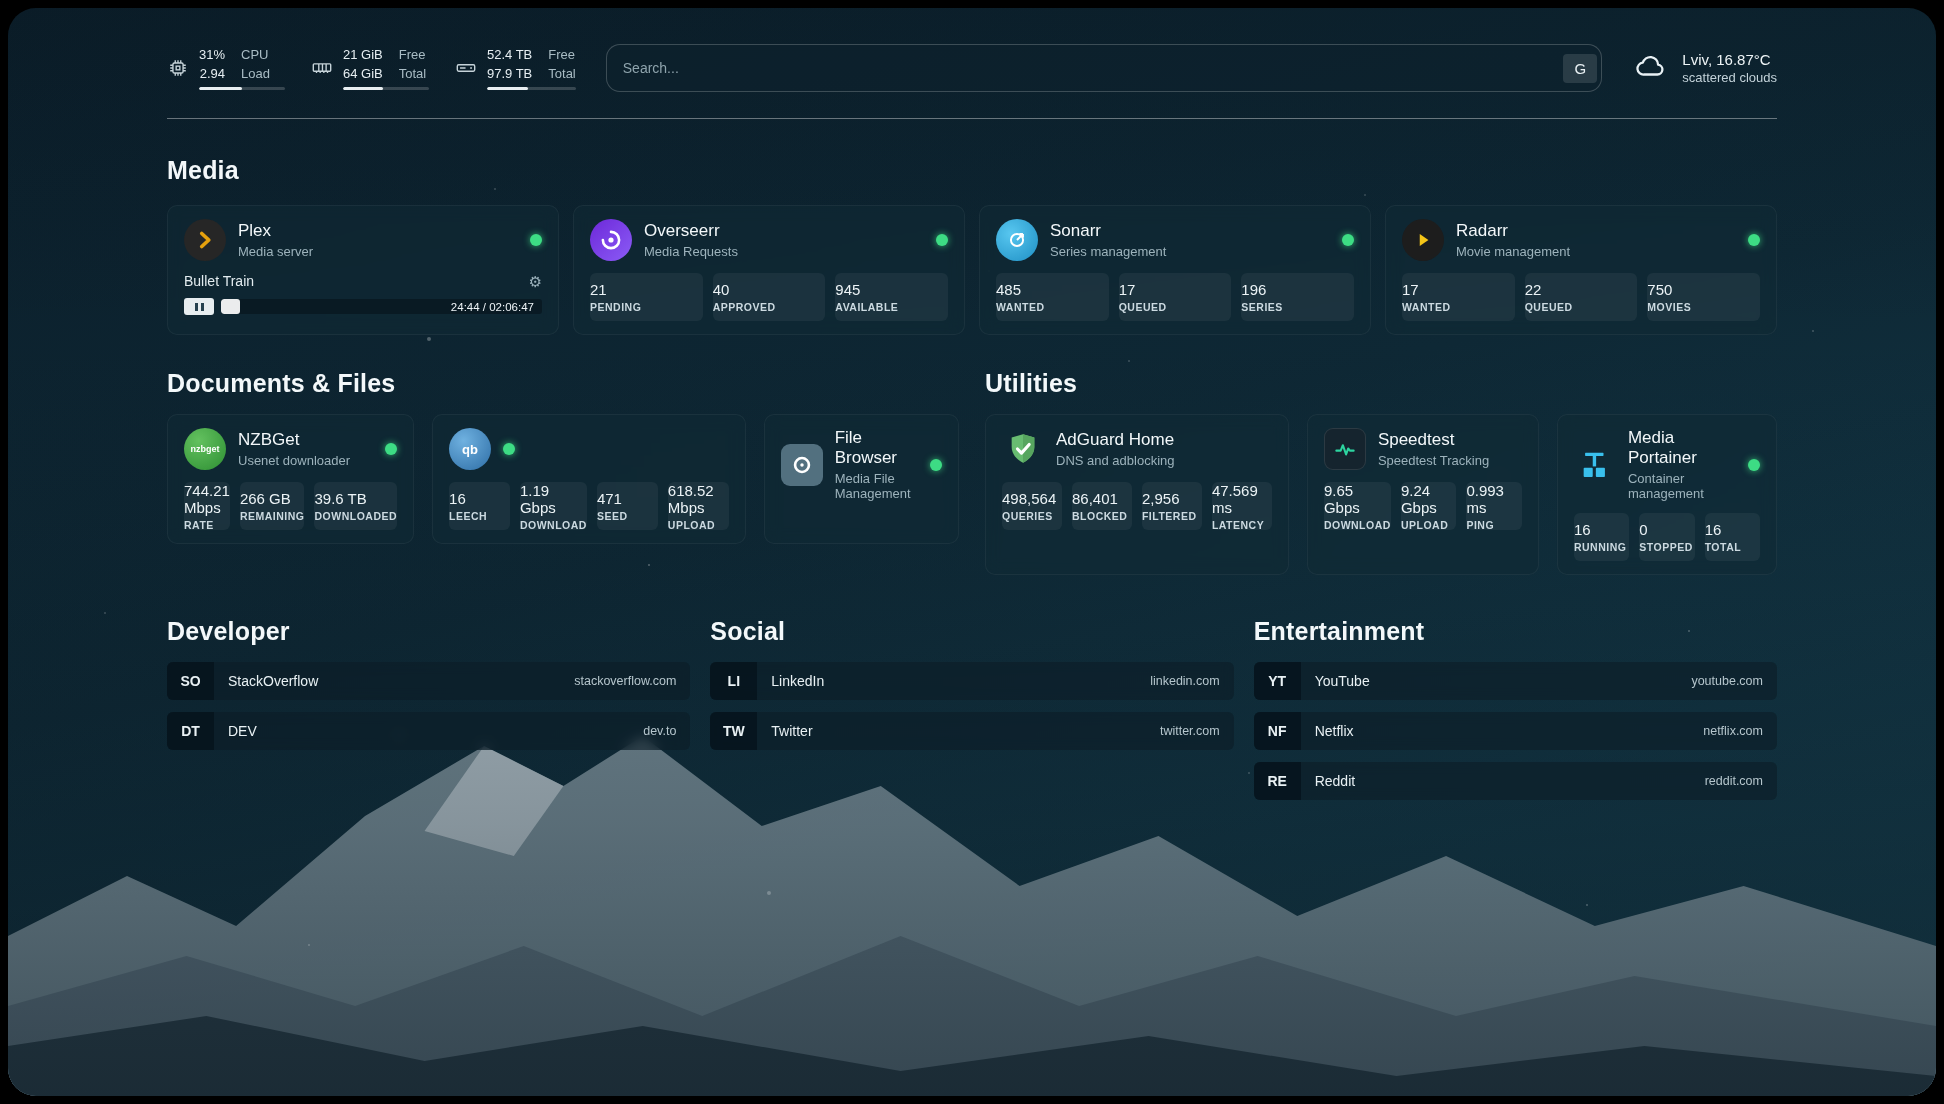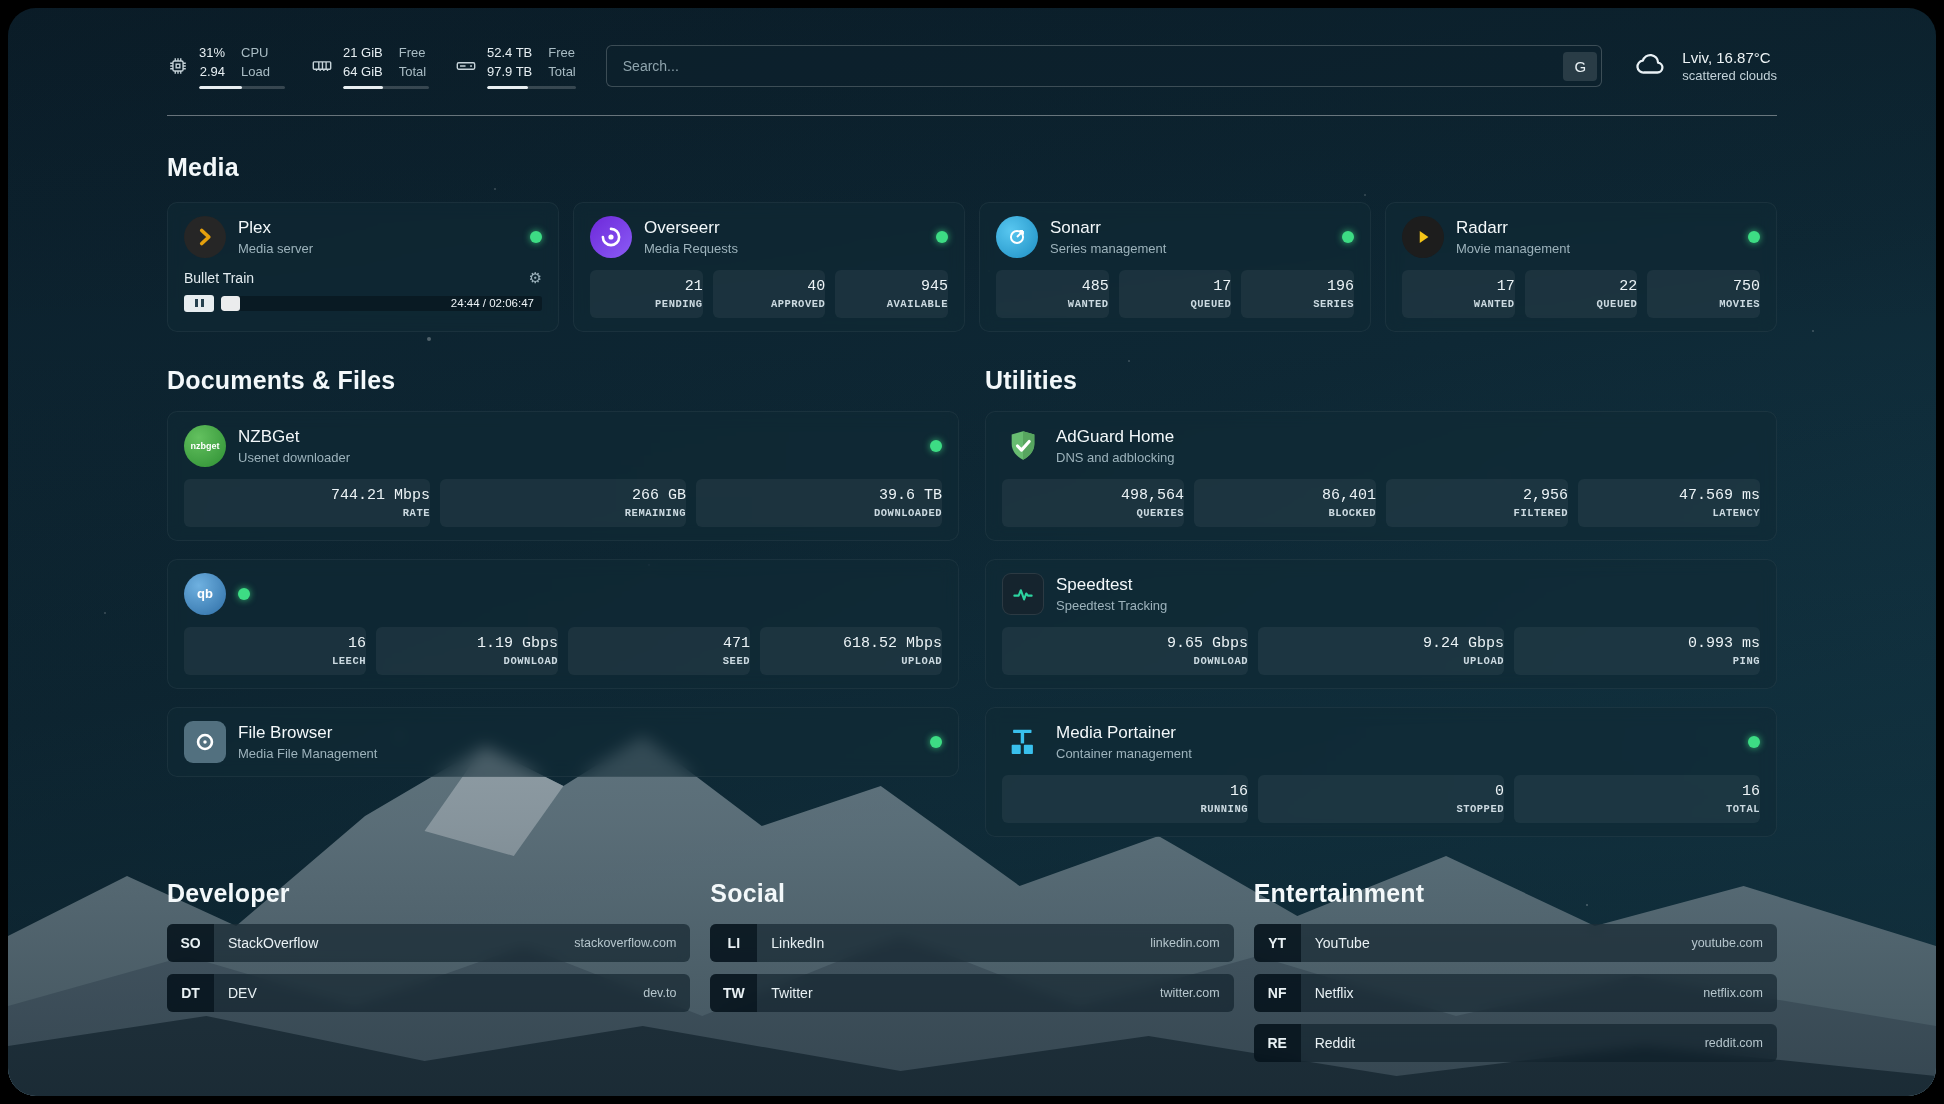--- a/index.html
+++ b/index.html
@@ -42,23 +42,23 @@
   .resource { display: flex; align-items: center; gap: 10px; }
   .res-icon { color: #c6d3d9; display: flex; }
   .res-body { display: flex; flex-direction: column; min-width: 86px; }
   .res-cols { display: flex; gap: 16px; font-size: 13px; line-height: 1.45; }
   .res-col { display: flex; flex-direction: column; }
   .res-col.values { color: #e6eef2; text-align: right; }
   .res-col.labels { color: #a9bcc4; }
   .res-bar { margin-top: 4px; height: 3px; border-radius: 2px; background: rgba(255,255,255,0.18); position: relative; overflow: hidden; }
   .res-bar .fill { position: absolute; left: 0; top: 0; bottom: 0; background: #e8eef1; border-radius: 2px; }
 
-  .search { flex: 1; display: flex; align-items: center; height: 42px;
+  .search { flex: 1; display: flex; align-items: center; height: 48px;
     background: rgba(14,34,45,0.6); border: 1px solid rgba(255,255,255,0.2);
-    border-radius: 6px; padding: 0 4px 0 14px; }
+    border-radius: 14px; padding: 0 4px 0 14px; }
   .search input { flex: 1; background: transparent; border: none; outline: none;
     color: #e3ecf0; font-size: 14px; font-family: "Liberation Sans", sans-serif; }
   .search input::placeholder { color: #8fa4ad; }
   .search .provider { width: 34px; height: 29px; flex: none; border: none; cursor: pointer;
     background: rgba(255,255,255,0.12); border-radius: 4px; color: #e9f1f4; font-size: 15px;
     display: flex; align-items: center; justify-content: center; font-family: "Liberation Sans", sans-serif; }
 
   .weather { display: flex; align-items: center; gap: 12px; flex: none; }
   .weather .lines { display: flex; flex-direction: column; }
   .weather .loc { font-size: 15px; color: #eef4f6; }
@@ -86,40 +86,40 @@
   .icon-fb { background: #52707f; border-radius: 9px; }
   .icon-speedtest { background: #15242e; border: 1px solid rgba(255,255,255,0.1); border-radius: 9px; }
   .card-titles { flex: 1; min-width: 0; }
   .card-name { font-size: 17px; font-weight: 500; color: #f3f8fa; }
   .card-sub { font-size: 13px; color: #9db3bc; margin-top: 3px; }
   .status-dot { width: 12px; height: 12px; border-radius: 50%; flex: none;
     background: #3ddc84; box-shadow: 0 0 7px rgba(61,220,132,0.8); }
 
   .stats-row { display: grid; grid-auto-flow: column; grid-auto-columns: 1fr; gap: 10px; margin-top: 12px; }
   .stat { background: rgba(255,255,255,0.055); border-radius: 6px; height: 48px;
-    display: flex; flex-direction: column; align-items: flex-end; justify-content: center; gap: 3px; font-family: Liberation Mono, monospace; }
+    display: flex; flex-direction: column; align-items: flex-start; justify-content: center; gap: 3px; }
   .stat-value { font-size: 15px; color: #ecf3f6; }
   .stat-label { font-size: 10.5px; font-weight: 700; color: #ccdae1; letter-spacing: 0.5px; }
 
   
   .media-row { margin-top: 12px; display: flex; align-items: center; justify-content: space-between; }
   .media-title { font-size: 14px; color: #e3ecf0; }
   .gear { font-size: 15px; color: #9ab0ba; cursor: pointer; line-height: 1; }
   .progress-row { margin-top: 9px; display: flex; align-items: center; gap: 7px; }
   .pause-btn { width: 30px; height: 17px; border: none; border-radius: 3px; background: #e7edf0;
     display: flex; align-items: center; justify-content: center; gap: 3px; cursor: pointer; padding: 0; }
   .pause-btn i { width: 3px; height: 8px; background: #26414f; display: block; }
   .progress { flex: 1; height: 15px; border-radius: 3px; background: rgba(5,16,24,0.55);
     position: relative; overflow: hidden; }
   .progress .fill { position: absolute; left: 0; top: 0; bottom: 0; width: 6%; background: rgba(255,255,255,0.92); border-radius: 3px; }
   .progress .time { position: absolute; right: 8px; top: 50%; transform: translateY(-50%);
     font-size: 11.5px; color: #eef4f7; }
 
   .two-col { display: grid; grid-template-columns: 1fr 1fr; gap: 26px; margin-top: 34px; }
-  .col-stack { display: flex; flex-direction: column; gap: 18px; }
+  .col-stack { display: flex; flex-direction: row; gap: 18px; }
   .two-col h2.section-title { margin-bottom: 16px; }
 
   
   .bookmarks { display: grid; grid-template-columns: repeat(3, 1fr); gap: 20px; margin-top: 42px; }
   .bookmarks h2.section-title { margin-bottom: 16px; }
   .bm-row { display: flex; align-items: center; height: 38px; border-radius: 6px; overflow: hidden;
     background: rgba(11,29,39,0.6); margin-bottom: 12px; cursor: pointer; backdrop-filter: blur(6px); }
   .bm-abbr { width: 47px; align-self: stretch; flex: none; background: rgba(6,18,26,0.72);
     display: flex; align-items: center; justify-content: center;
     font-size: 14px; font-weight: 600; color: #e9f1f4; }

